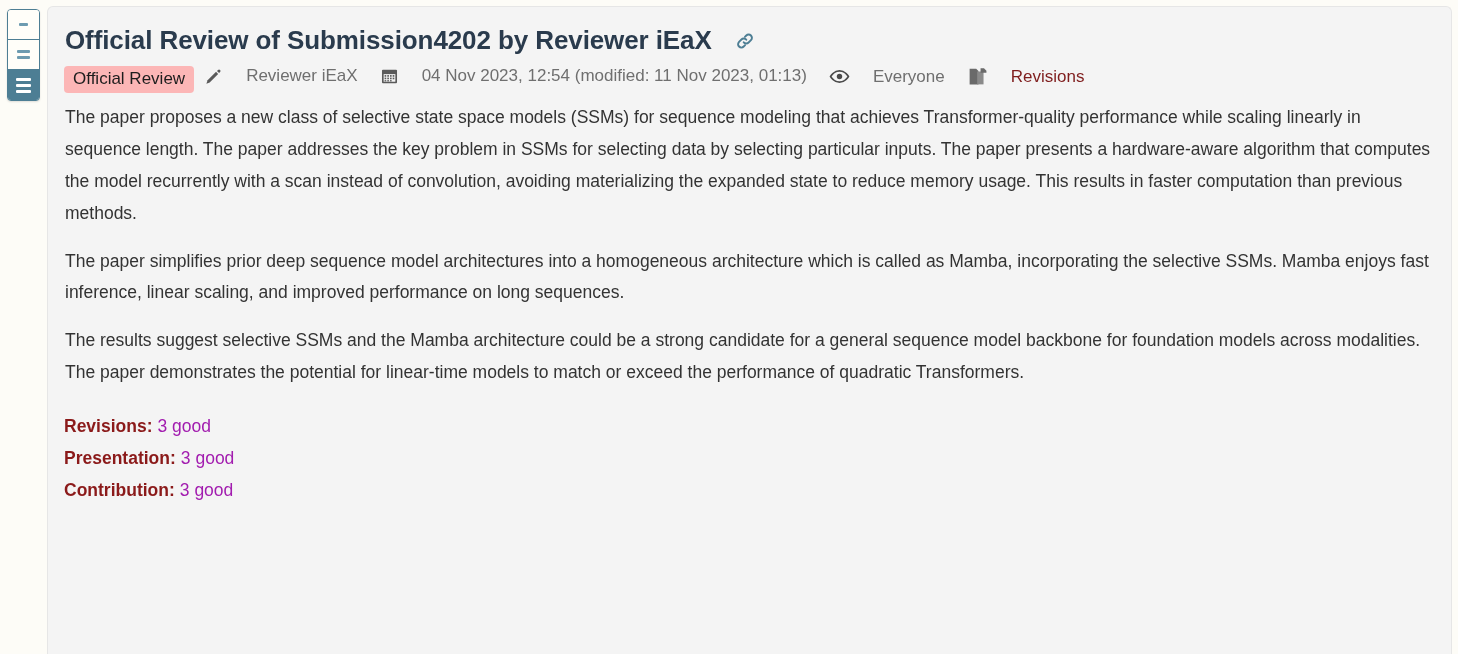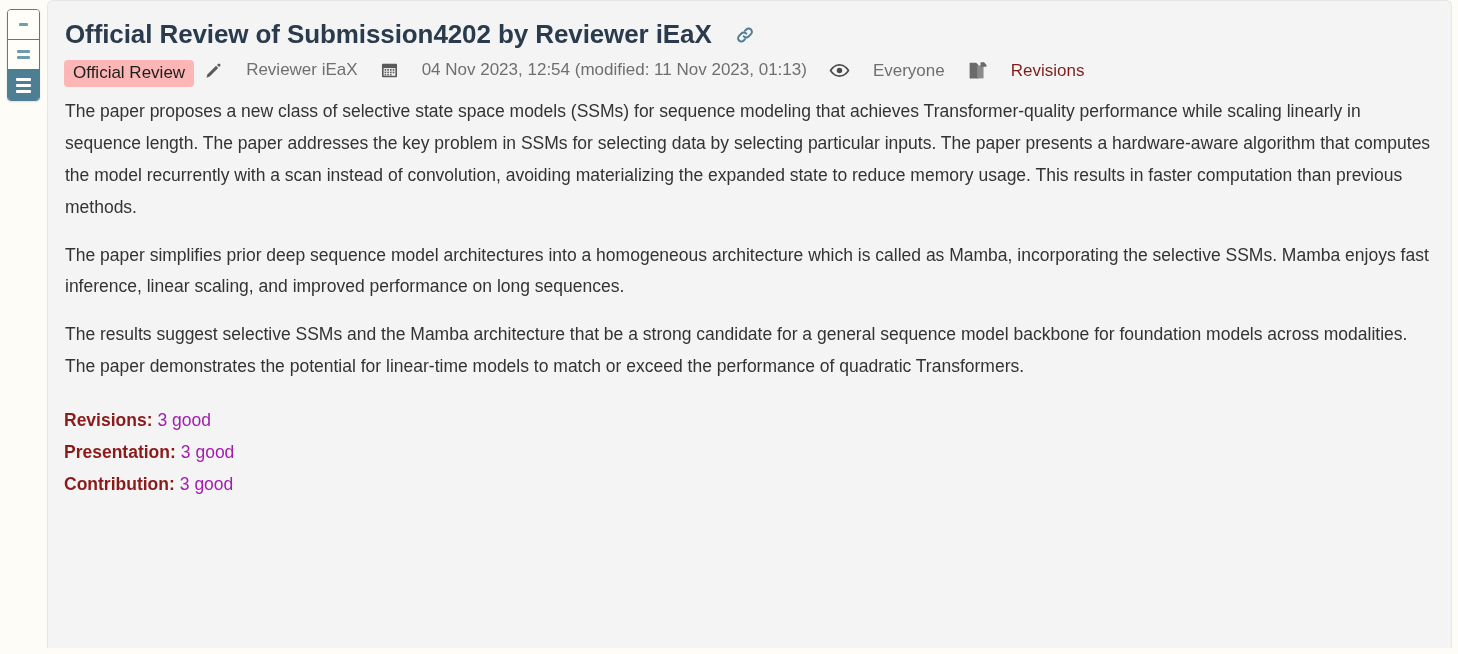--- a/index.html
+++ b/index.html
@@ -53,21 +53,21 @@
     background: #6d9bb0;
     border-radius: 1px;
   }
   .view-toggle .tbtn.active .bar { background: #ffffff; width: 15px; }
   .view-toggle .tbtn .bar.short { width: 9px; }
 
   
   .card {
     position: absolute;
     left: 47px;
-    top: 0;
+    top: 6px;
     width: 1405px;
     height: 648px;
     background: #f4f4f4;
     border: 1px solid #e6e6e6;
     border-bottom: none;
     border-radius: 6px 6px 0 0;
     padding: 18px 16px 0 16px;
   }
 
   
@@ -239,21 +239,21 @@
       </span>
 
     </div>
 
     <div class="content">
 
 
       <div class="field-value-text">
         <p>The paper proposes a new class of selective state space models (SSMs) for sequence modeling that achieves Transformer-quality performance while scaling linearly in sequence length. The paper addresses the key problem in SSMs for selecting data by selecting particular inputs. The paper presents a hardware-aware algorithm that computes the model recurrently with a scan instead of convolution, avoiding materializing the expanded state to reduce memory usage. This results in faster computation than previous methods.</p>
         <p>The paper simplifies prior deep sequence model architectures into a homogeneous architecture which is called as Mamba, incorporating the selective SSMs. Mamba enjoys fast inference, linear scaling, and improved performance on long sequences.</p>
-        <p>The results suggest selective SSMs and the Mamba architecture that be a strong candidate for a general sequence model backbone for foundation models across modalities. The paper demonstrates the potential for linear-time models to match or exceed the performance of quadratic Transformers.</p>
+        <p>The results suggest selective SSMs and the Mamba architecture could be a strong candidate for a general sequence model backbone for foundation models across modalities. The paper demonstrates the potential for linear-time models to match or exceed the performance of quadratic Transformers.</p>
       </div>
 
       <div class="rating-block">
         <div class="rating-row">
           <span class="rating-label">Revisions:</span><span class="rating-value">3 good</span>
         </div>
         <div class="rating-row">
           <span class="rating-label">Presentation:</span><span class="rating-value">3 good</span>
         </div>
         <div class="rating-row">

